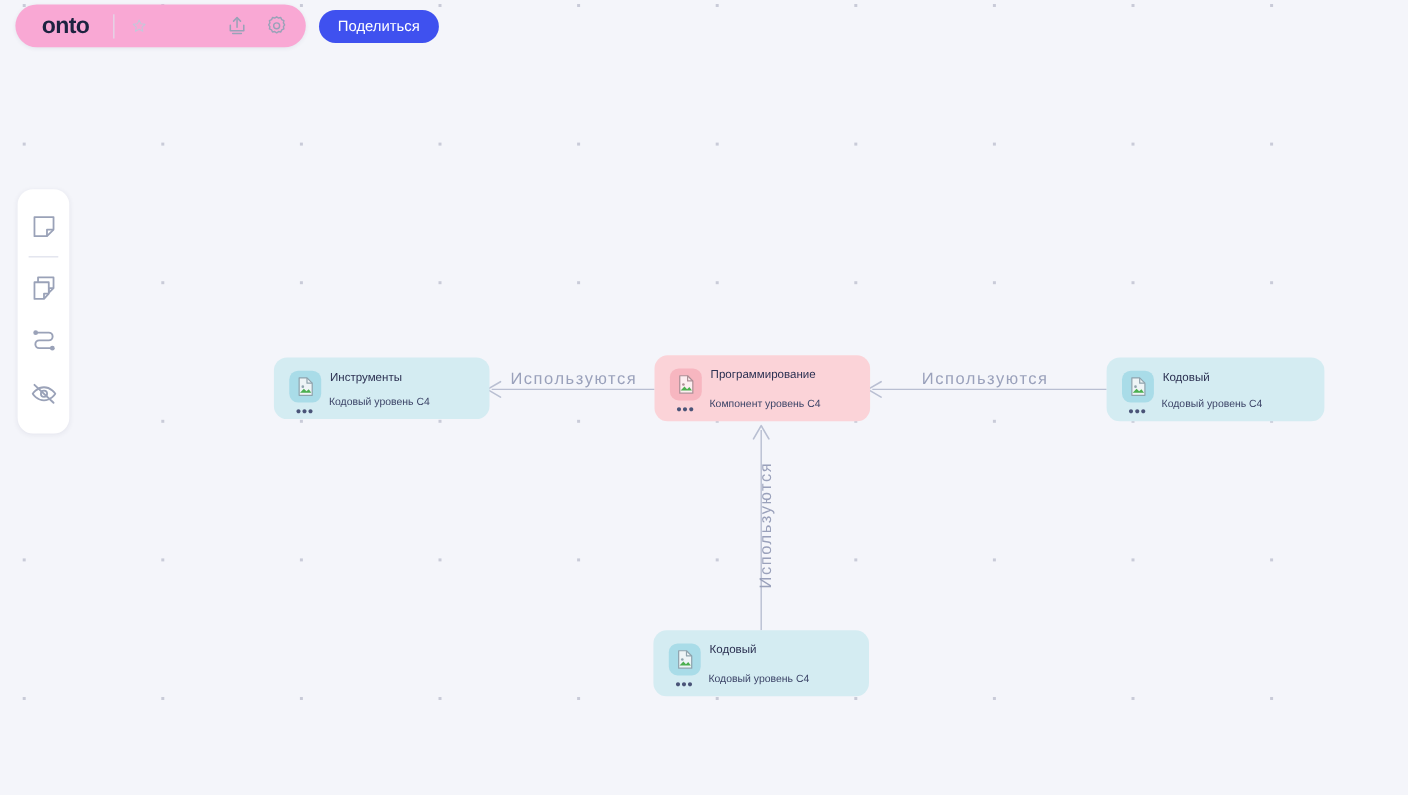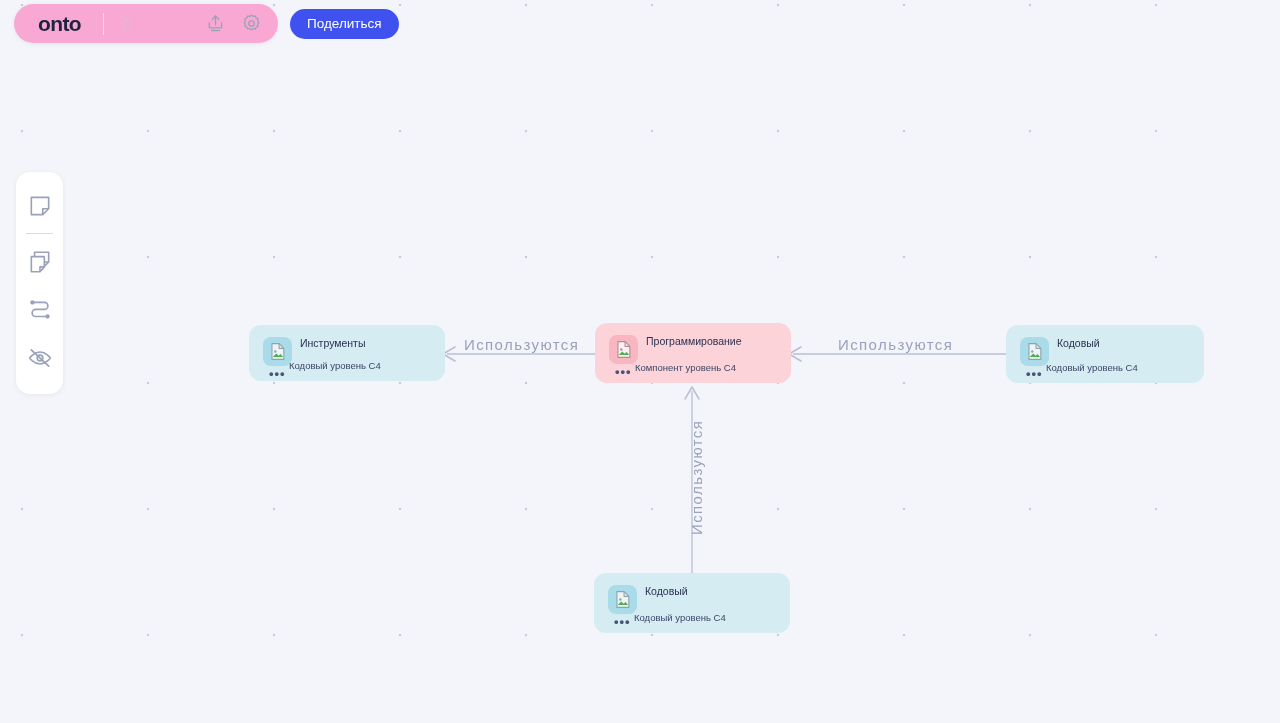--- a/index.html
+++ b/index.html
@@ -176,21 +176,21 @@
     left: 51px;
     top: 12px;
     font-size: 10.5px;
     font-weight: normal;
     color: #2c3152;
     white-space: nowrap;
   }
 
   .node-sub {
     position: absolute;
-    left: 40px;
+    left: 50px;
     bottom: 10px;
     font-size: 9.5px;
     color: #3d4568;
     white-space: nowrap;
   }
 
   .node.blue  { background: #d4ecf2; }
   .node.blue  .node-icon { background: #a9dce8; }
   .node.pink  { background: #fbd3d8; }
   .node.pink  .node-icon { background: #f7b6c0; }

